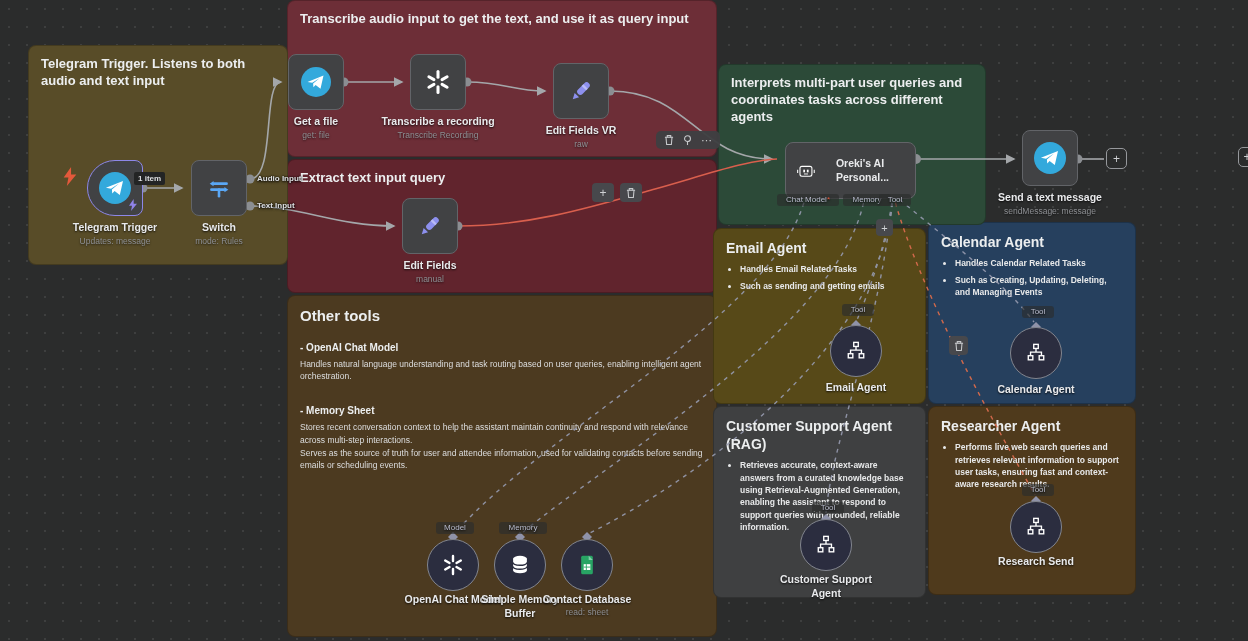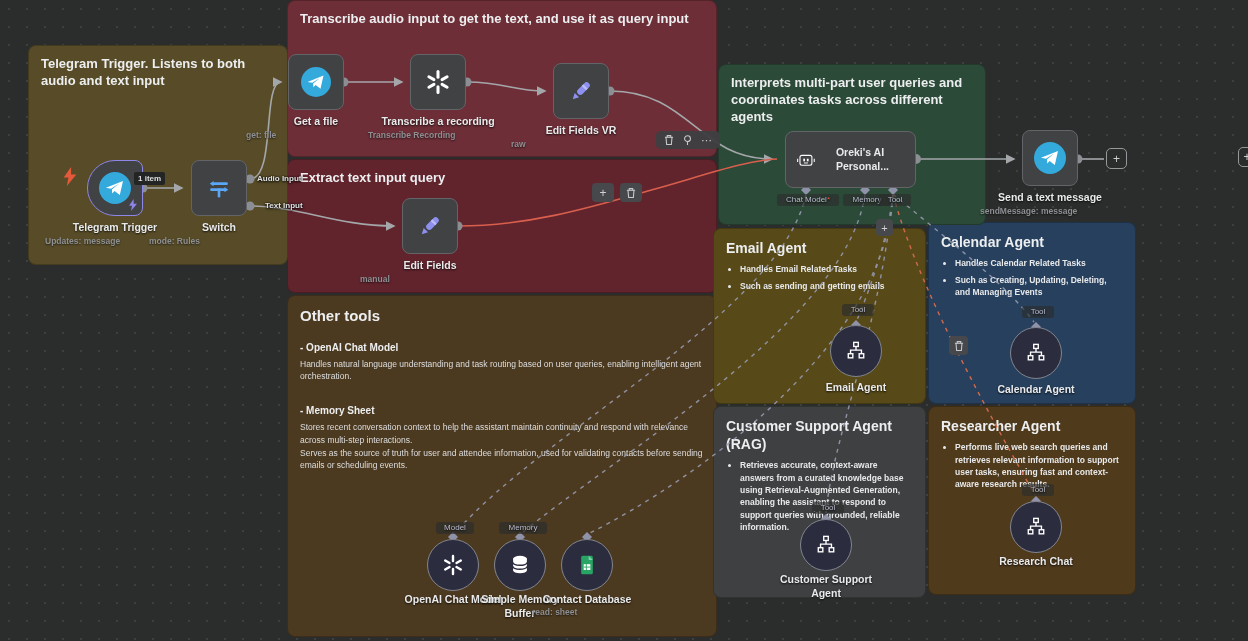--- a/index.html
+++ b/index.html
@@ -17,21 +17,21 @@
   .sticky li{font-size:8.5px;font-weight:700;color:#e8e9ea;line-height:1.45;margin:0 0 4px 0;}
   .ot-head{font-size:10px;font-weight:700;color:#eceeef;margin:16px 0 5px 0;}
   .ot-body{font-size:8.5px;font-weight:400;color:#dddedf;line-height:1.5;margin:0;}
   .node{position:absolute;width:56px;height:56px;background:#414244;border:1.6px solid #626468;border-radius:8px;
         box-sizing:border-box;display:flex;align-items:center;justify-content:center;}
   .node.trigger{border-radius:28px 8px 8px 28px;border-color:#8d87e8;}
   .cnode{position:absolute;width:52px;height:52px;background:#2b2d3f;border:1.6px solid #82858e;border-radius:50%;
          box-sizing:border-box;display:flex;align-items:center;justify-content:center;}
   .node-label{position:absolute;font-size:10.5px;font-weight:600;color:#e9eaec;text-align:center;
               line-height:1.3;text-shadow:0 1px 2px rgba(0,0,0,.8);}
-  .node-sub{position:absolute;font-size:8.5px;font-weight:700;color:#8d8f93;text-align:left;text-shadow:0 1px 2px rgba(0,0,0,.6);}
+  .node-sub{position:absolute;font-size:8.5px;font-weight:400;color:#8d8f93;text-align:center;text-shadow:0 1px 2px rgba(0,0,0,.6);}
   .port-chip{position:absolute;font-size:8px;color:#b9bccd;text-align:center;text-shadow:0 1px 2px rgba(0,0,0,.9);
              background:rgba(43,44,44,.65);padding:0 3px;border-radius:3px;line-height:1.5;}
   .req{color:#e4593b;}
   .chip{position:absolute;background:#47484c;border-radius:4px;display:flex;align-items:center;justify-content:center;
         color:#cfd1d4;font-size:12px;box-sizing:border-box;}
   .chip.outline{background:#2b2c2c;border:1.4px solid #96989c;}
   .count-chip{position:absolute;background:#232424;border-radius:2px;color:#dcdddf;font-size:8px;font-weight:600;
               padding:1px 4px;line-height:1.4;}
   .io-label{position:absolute;font-size:8px;font-weight:600;color:#dfe0e2;text-shadow:0 1px 3px #000,0 0 2px #000;}
   .toolbar{position:absolute;background:rgba(62,63,66,.96);border-radius:5px;display:flex;align-items:center;
@@ -175,21 +175,21 @@
           <path d="M5 13.5 H17"></path>
           <path d="M12 13.5 V19.5"></path>
         <path d="M7 5.6 L3.4 8 L7 10.4 Z" stroke="none"></path>
         <path d="M17 11.1 L20.6 13.5 L17 15.9 Z" stroke="none"></path>
       </g>
     </svg>
   </div>
   <div class="node-label" style="left:149px;top:221px;width:140px;">Switch</div>
   <div class="node-sub" style="left:149px;top:236px;width:140px;">mode: Rules</div>
   <div class="io-label" style="left:257px;top:174px;">Audio Input</div>
-  <div class="io-label" style="left:257px;top:201px;margin-left:8px;">Text Input</div>
+  <div class="io-label" style="left:257px;top:201px;">Text Input</div>
 
   <div class="node" style="left:288px;top:54px;">
     <svg width="30" height="30" viewBox="0 0 24 24">
       <circle cx="12" cy="12" r="12" fill="#33a9dc"></circle>
       <path d="M5.2 11.9 L18 6.8 L15.6 17.3 L11.7 14.3 L9.9 16.2 L9.7 13.2 L15 8.7 L9 12.6 Z" fill="#fff"></path>
     </svg>
   </div>
   <div class="node-label" style="left:246px;top:115px;width:140px;">Get a file</div>
   <div class="node-sub" style="left:246px;top:130px;width:140px;">get: file</div>
 
@@ -252,21 +252,21 @@
   <div class="chip" style="left:620px;top:183px;width:22px;height:19px;">
     <svg width="10" height="12" viewBox="0 0 11 12">
       <g stroke="#c6c8cb" stroke-width="1.2" fill="none">
         <path d="M1 3 H10"></path>
           <path d="M3.6 3 V1.2 H7.4 V3"></path>
           <path d="M2.2 3 L2.9 11 H8.1 L8.8 3"></path>
       </g>
     </svg>
   </div>
 
-  <div class="node" style="left:785px;top:131px;width:131px;height:57px;justify-content:flex-start;padding:0 10px;gap:20px;">
+  <div class="node" style="left:785px;top:142px;width:131px;height:57px;justify-content:flex-start;padding:0 10px;gap:20px;">
     <svg width="30" height="24" viewBox="0 0 30 24">
       <g stroke="#fff" stroke-width="1.6" fill="none">
         <rect x="6" y="5" width="18" height="15" rx="3"></rect>
         <path d="M2.5 10 V15"></path>
           <path d="M27.5 10 V15"></path>
       </g>
       <rect x="11" y="10" width="2.6" height="4" fill="#fff"></rect>
       <rect x="16.4" y="10" width="2.6" height="4" fill="#fff"></rect>
       <path d="M12 16.5 H18" stroke="#fff" stroke-width="1.4"></path>
     </svg>
@@ -348,21 +348,21 @@
     <svg width="22" height="20" viewBox="0 0 24 22">
       <g stroke="#fff" stroke-width="1.5" fill="none">
         <rect x="9.5" y="1.5" width="5" height="4.5"></rect>
           <rect x="3.5" y="14" width="5" height="4.5"></rect>
           <rect x="15.5" y="14" width="5" height="4.5"></rect>
         <path d="M12 6 V10 M6 14 V10 H18 V14"></path>
       </g>
     </svg>
   </div>
   <div class="port-chip" style="left:1022px;top:484px;width:26px;">Tool</div>
-  <div class="node-label" style="left:981px;top:555px;width:110px;">Research Chat</div>
+  <div class="node-label" style="left:981px;top:555px;width:110px;">Research Send</div>
 
   <div class="cnode" style="left:427px;top:539px;">
     <svg width="24" height="24" viewBox="0 0 24 24">
       <g stroke="#fff" stroke-width="2.4" stroke-linecap="round">
         <path d="M12 3 V8"></path>
           <path d="M12 16 V21"></path>
         <path d="M4.2 7.5 L8.5 10"></path>
           <path d="M15.5 14 L19.8 16.5"></path>
         <path d="M4.2 16.5 L8.5 14"></path>
           <path d="M15.5 10 L19.8 7.5"></path>

